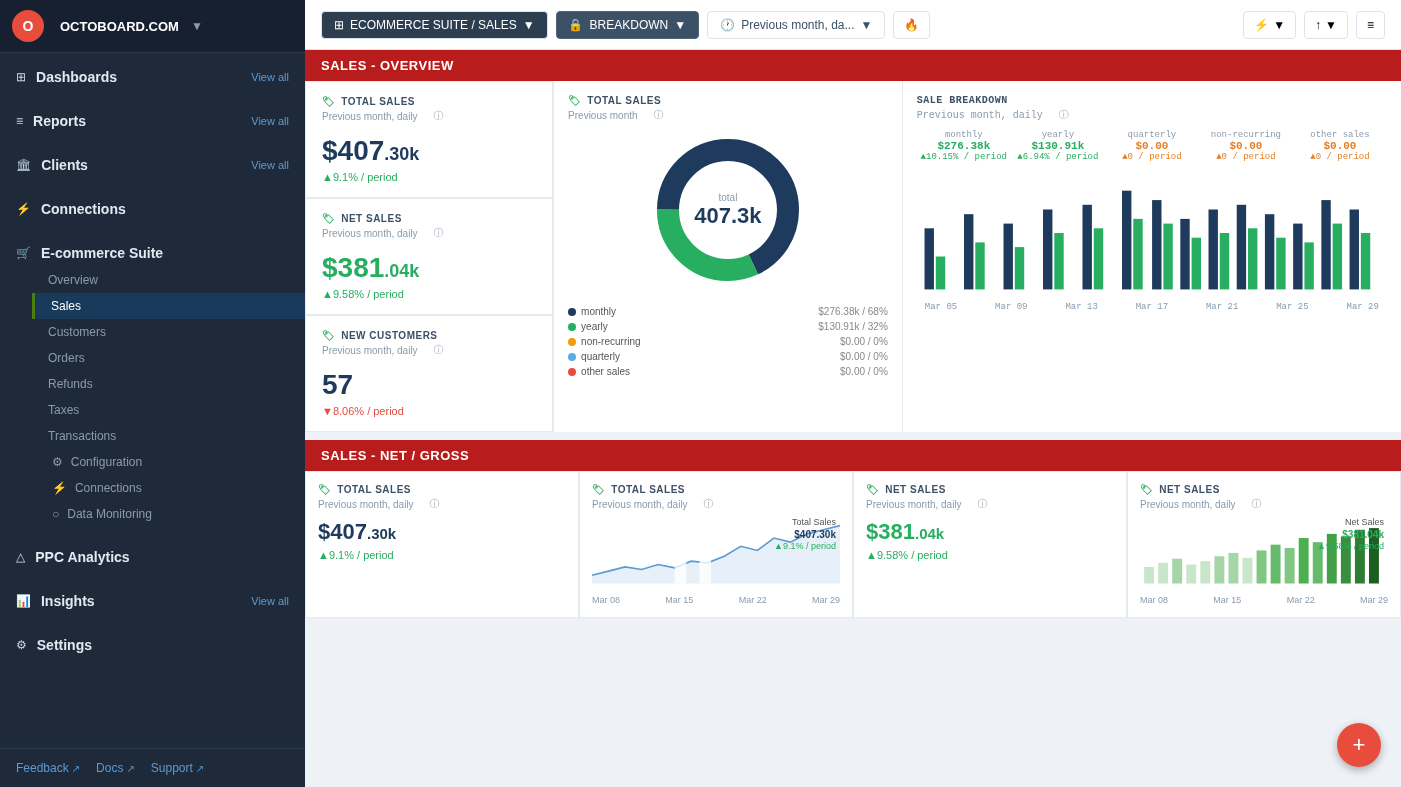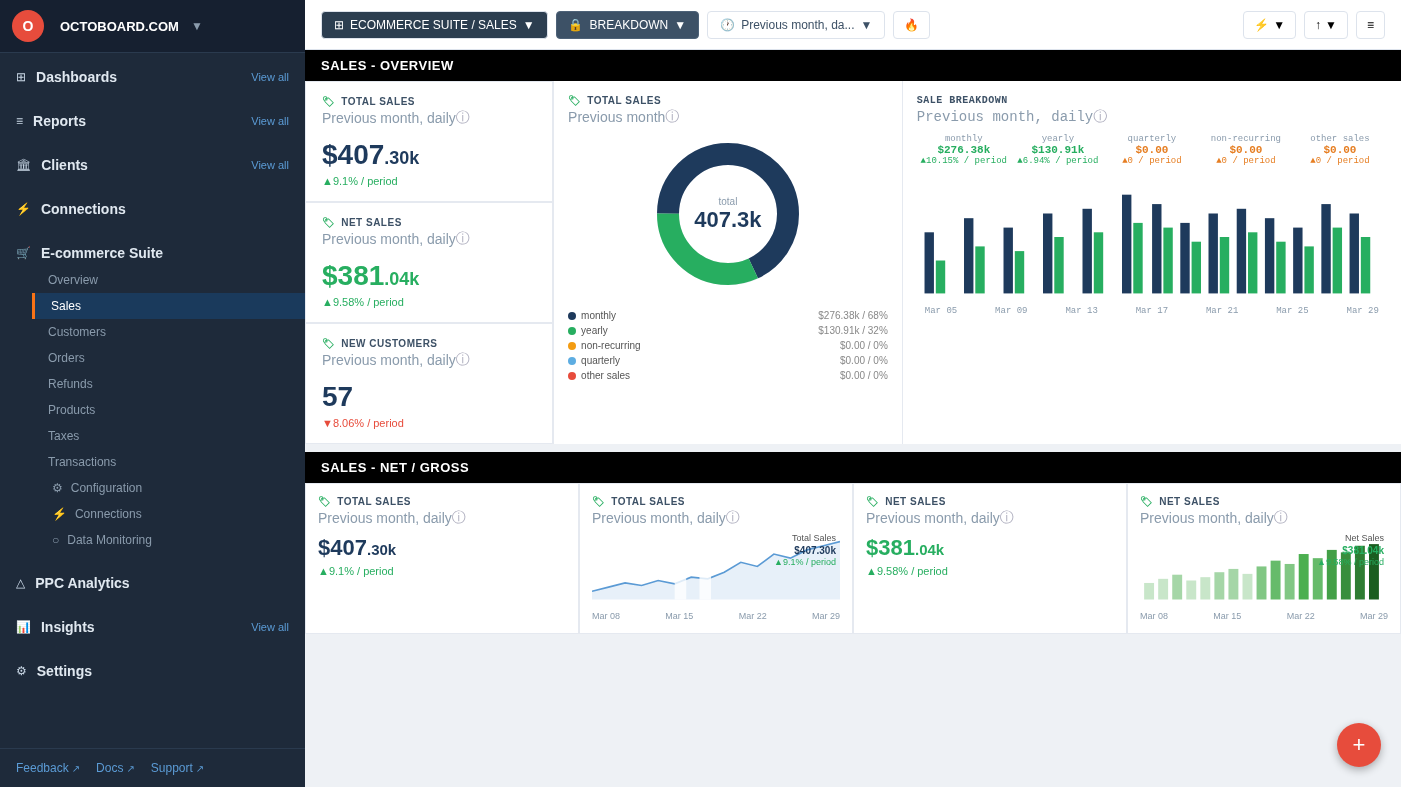--- a/index.html
+++ b/index.html
@@ -9,42 +9,42 @@
     #sidebar { width: 305px; min-width: 305px; background: #1e2a3a; color: #c8d6e5; display: flex; flex-direction: column; height: 100%; overflow-y: auto; }
     .sidebar-header { padding: 10px 12px; display: flex; align-items: center; gap: 8px; background: #162030; border-bottom: 1px solid #2a3a4e; }
     .sidebar-logo { width: 32px; height: 32px; background: #e74c3c; border-radius: 50%; display: flex; align-items: center; justify-content: center; color: white; font-weight: bold; font-size: 14px; }
     .sidebar-org { color: #fff; font-size: 13px; font-weight: 600; margin-left: 8px; }
     .sidebar-org-arrow { color: #8a9bac; margin-left: 4px; }
     .sidebar-section { padding: 6px 0; }
     .sidebar-item-left { display: flex; align-items: center; gap: 10px; }
     .sidebar-view-all { color: #5b9bd5; font-size: 11px; cursor: pointer; }
     .sidebar-submenu { padding-left: 32px; }
     .sidebar-sub-item { padding: 6px 16px; cursor: pointer; color: #8a9bac; font-size: 12px; display: flex; align-items: center; }
-    .sidebar-sub-item.active { color: #fff; background: #1a3a5c; border-left: 3px solid #f97316; }
+    .sidebar-sub-item.active { color: #fff; background: #1a3a5c; border-left: 3px solid #4d7c0f; }
     .sidebar-section-title { display: flex; align-items: center; justify-content: space-between; padding: 10px 16px 6px; }
     .sidebar-section-title-text { font-size: 14px; font-weight: 700; color: #e0e8f0; }
     .sidebar-footer { margin-top: auto; padding: 12px 16px; display: flex; gap: 16px; border-top: 1px solid #2a3a4e; }
     .sidebar-footer-link { color: #5b9bd5; font-size: 12px; cursor: pointer; display: flex; align-items: center; gap: 3px; }
     .sidebar-config-item { padding: 6px 16px 6px 20px; cursor: pointer; color: #8a9bac; font-size: 12px; display: flex; align-items: center; gap: 8px; }
 
     
     #main { flex: 1; display: flex; flex-direction: column; overflow: hidden; }
 
     
     #topbar { background: #fff; border-bottom: 1px solid #dde3ec; padding: 8px 16px; display: flex; align-items: center; gap: 8px; height: 50px; }
     .topbar-dropdown { display: flex; align-items: center; gap: 6px; padding: 6px 12px; border: 1px solid #dde3ec; border-radius: 4px; cursor: pointer; background: #fff; font-size: 12px; color: #3d5166; }
     .topbar-spacer { flex: 1; }
     .topbar-icon-btn { padding: 6px 10px; border: 1px solid #dde3ec; border-radius: 4px; cursor: pointer; background: #fff; display: flex; align-items: center; gap: 4px; }
 
     
     #content { flex: 1; overflow-y: auto; padding: 0; background: #eef1f5; }
-    .section-header { background: #000000; color: #fff; padding: 8px 16px; font-size: 13px; font-weight: 600; letter-spacing: 0.5px; }
+    .section-header { background: #b91c1c; color: #fff; padding: 8px 16px; font-size: 13px; font-weight: 600; letter-spacing: 0.5px; }
     .card { background: #fff; border: 1px solid #e5e9f0; padding: 14px 16px; flex: 1; }
     .card-title { font-size: 10px; font-weight: 700; color: #3d5166; letter-spacing: 0.5px; text-transform: uppercase; display: flex; align-items: center; gap: 6px; }
-    .card-subtitle { font-size: 14px; color: #8a9bac; margin-top: 2px; display: flex; align-items: center; gap: 0; }
+    .card-subtitle { font-size: 10px; color: #8a9bac; margin-top: 2px; display: flex; align-items: center; gap: 16px; }
     .card-value { font-size: 28px; font-weight: 700; color: #1e3a5c; margin-top: 12px; }
     .card-change { font-size: 11px; margin-top: 4px; }
     .card-change.positive { color: #27ae60; }
     .card-change.negative { color: #e74c3c; }
     .info-icon { color: #aab; cursor: pointer; }
 
     
     .sales-overview-grid { display: grid; grid-template-columns: 1fr 1.4fr 2fr; background: #fff; }
     .left-cards { display: flex; flex-direction: column; border-right: 1px solid #e5e9f0; }
     .donut-card { border-right: 1px solid #e5e9f0; padding: 14px; display: flex; flex-direction: column; align-items: center; }
@@ -143,23 +143,20 @@
         <span>Sales</span>
       </div>
       <div class="sidebar-sub-item">
         <span>Customers</span>
       </div>
       <div class="sidebar-sub-item">
         <span>Orders</span>
       </div>
       <div class="sidebar-sub-item">
         <span>Refunds</span>
-      </div>
-      <div class="sidebar-sub-item">
-        <span>Products</span>
       </div>
       <div class="sidebar-sub-item">
         <span>Taxes</span>
       </div>
       <div class="sidebar-sub-item">
         <span>Transactions</span>
       </div>
       <div class="sidebar-config-item">
         <span>⚙</span>
         <span>Configuration</span>

